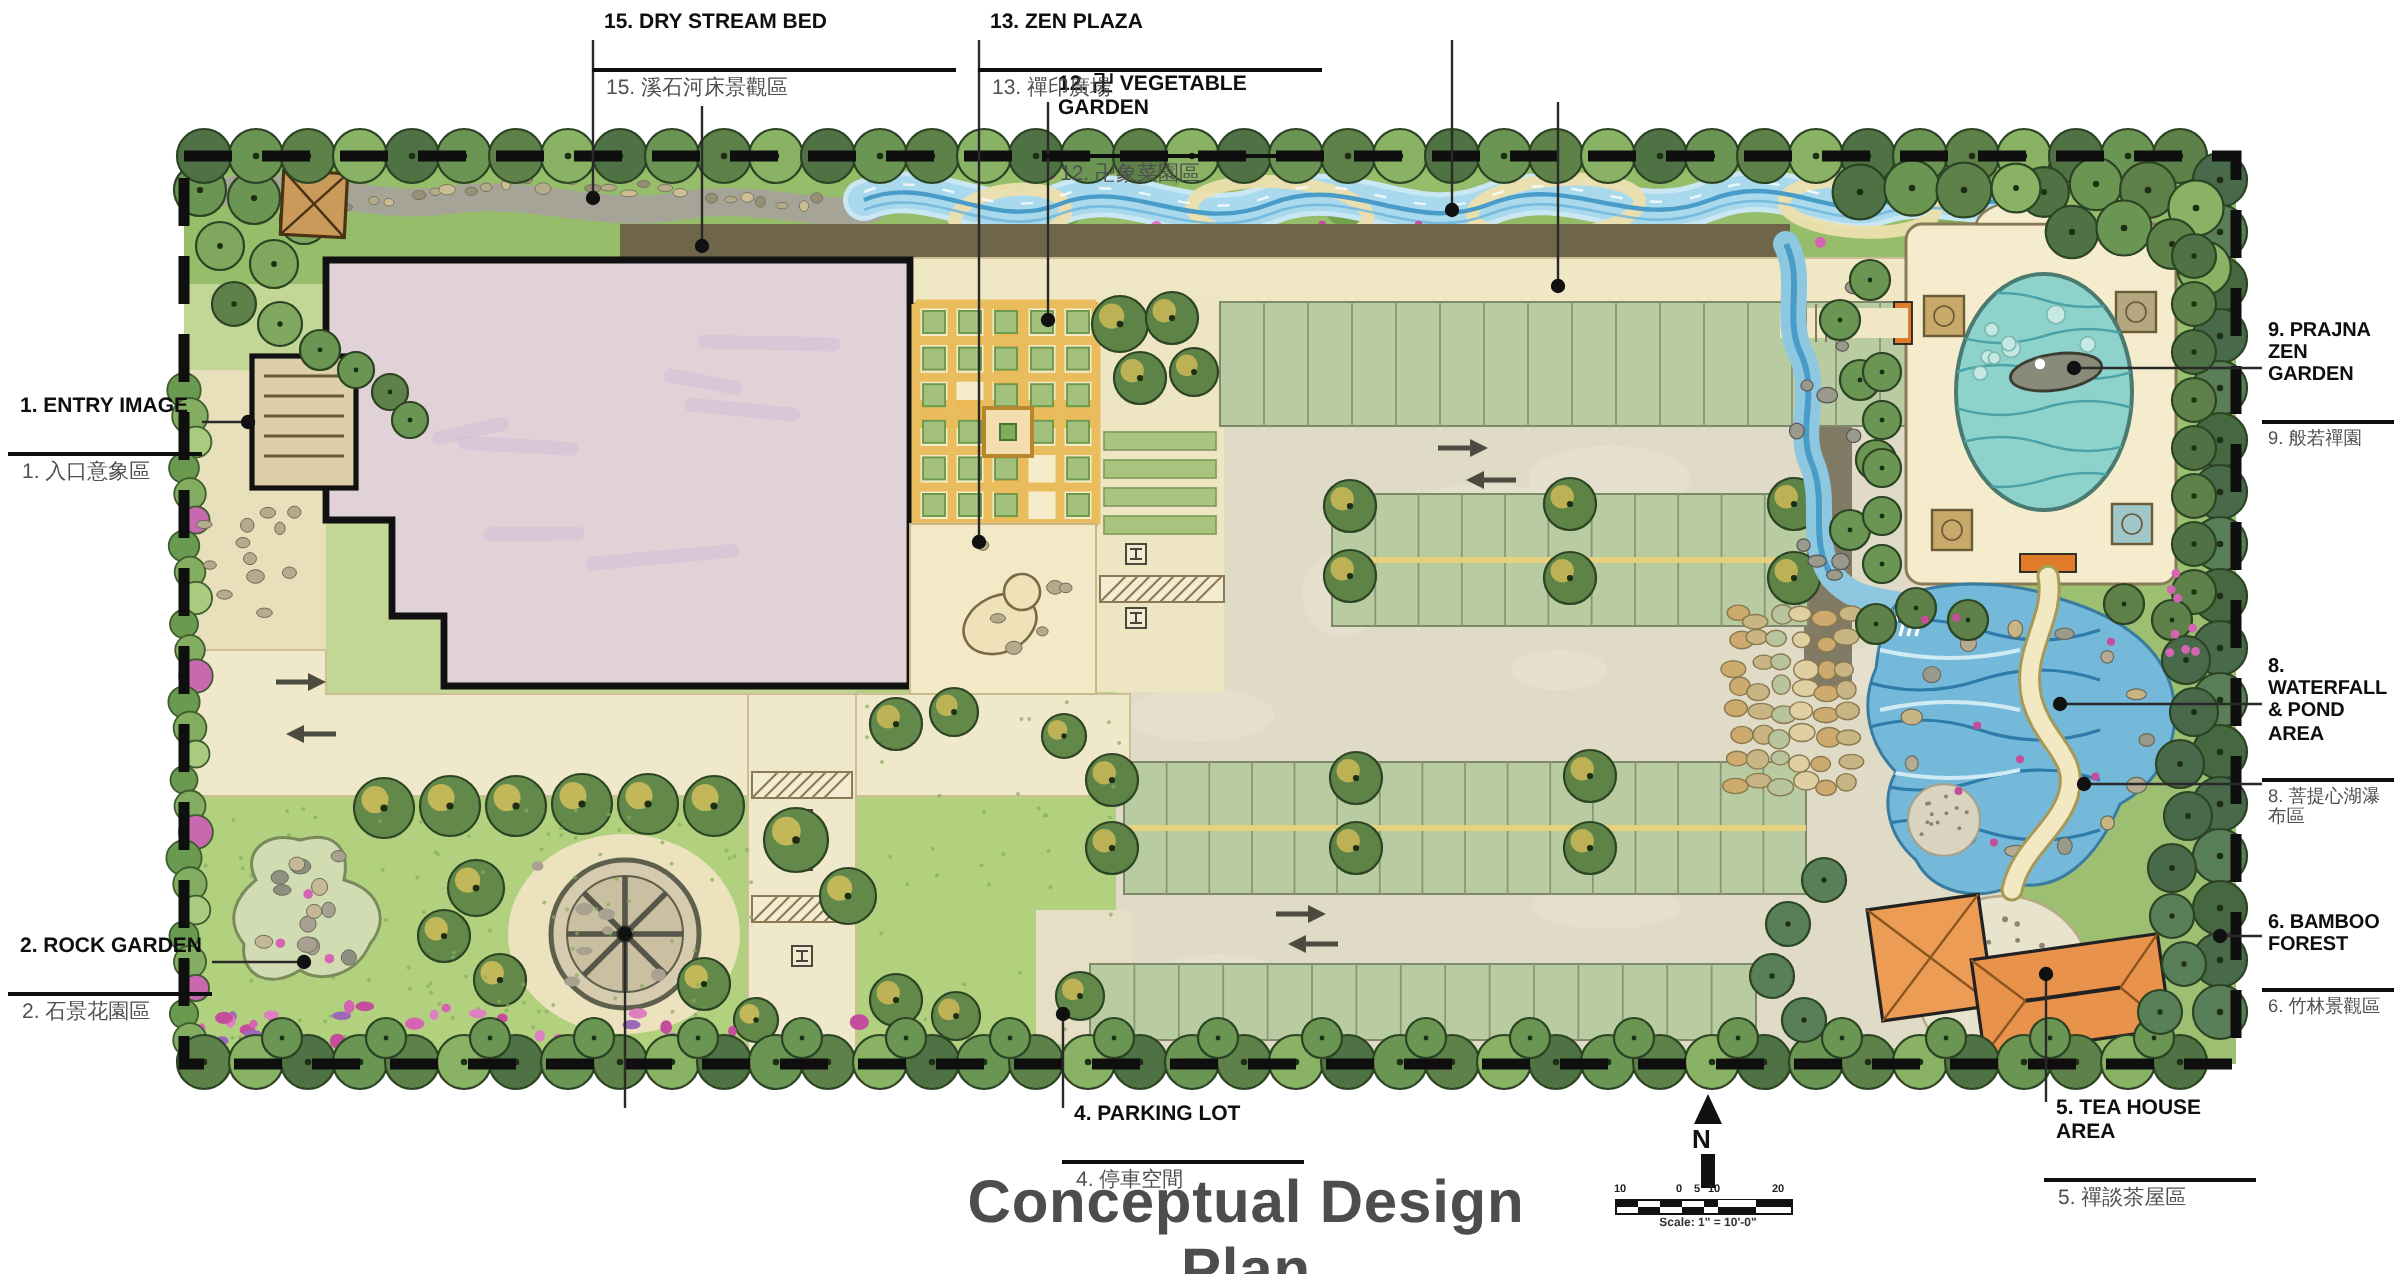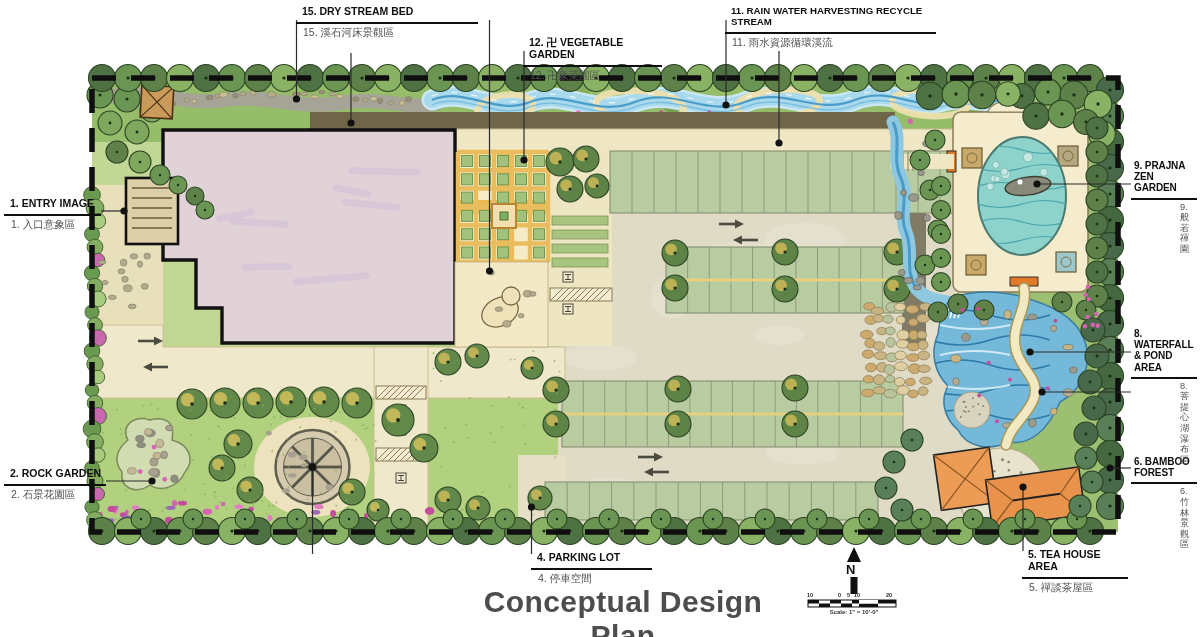--- a/index.html
+++ b/index.html
@@ -1,24 +1,24 @@
 <!DOCTYPE html>
 <html><head>
 <meta charset="utf-8">
 <style>
   html,body{margin:0;padding:0;background:#fff;}
   #stage{position:relative;width:1200px;height:637px;background:#fff;overflow:hidden;
          font-family:"Liberation Sans","DejaVu Sans",sans-serif;}
   #plan{position:absolute;left:0;top:0;}
   .callout{position:absolute;z-index:3;}
   .c-en{font-weight:bold;font-size:10.5px;line-height:1.12;color:#0e0e0e;
-        border-bottom:2px solid #0e0e0e;padding:0 0 4px 6px;white-space:pre-line;}
+        border-bottom:2px solid #0e0e0e;padding:0 0 16px 6px;white-space:pre-line;}
   .c-zh{font-size:10.5px;line-height:1.15;color:#4f4f4f;padding:2px 0 0 7px;}
   .r .c-en{font-size:10px;padding-left:3px;letter-spacing:-0.1px;}
-  .r .c-zh{font-size:9.2px;padding-left:3px;margin-left:46px;}
+  .r .c-zh{font-size:9.2px;padding-left:3px;}
   #c11 .c-en{font-size:9.7px;}
   #title{position:absolute;left:448px;top:585px;width:350px;text-align:center;
          font-weight:bold;font-size:30px;letter-spacing:.4px;color:#4d4d4d;z-index:3;}
   #compass{position:absolute;left:841px;top:547px;width:26px;height:48px;z-index:3;}
   #compass .n{position:absolute;left:5px;top:15px;font-weight:bold;font-size:13px;color:#111;}
   #scalebar{position:absolute;left:806px;top:592px;width:116px;z-index:3;}
   #scalebar .tick{position:absolute;top:0;font-weight:bold;font-size:5.5px;color:#222;}
   #scalebar svg{position:absolute;left:0;top:7px;}
   #scalebar .cap{position:absolute;left:0;top:17px;width:96px;text-align:center;
                  font-weight:bold;font-size:6px;color:#333;}
@@ -1289,27 +1289,27 @@
   <div class="callout r" id="c8" style="left:1131px;top:328px;width:66px">
       <div class="c-en">8. WATERFALL
 &amp; POND AREA</div>
       <div class="c-zh">8. 菩提心湖瀑布區</div>
     </div>
   <div class="callout r" id="c9" style="left:1131px;top:160px;width:66px">
       <div class="c-en">9. PRAJNA ZEN
 GARDEN</div>
       <div class="c-zh">9. 般若禪園</div>
     </div>
-  <div class="callout" id="c11" style="left:725px;top:6px;width:211px">
-      <div class="c-en">11. RAIN WATER HARVESTING RECYCLE STREAM</div>
-      <div class="c-zh">11. 雨水資源循環溪流</div>
-    </div>
   <div class="callout" id="c12" style="left:523px;top:37px;width:139px">
       <div class="c-en">12. 卍 VEGETABLE GARDEN</div>
       <div class="c-zh">12. 卍象菜園區</div>
+    </div>
+  <div class="callout" id="c13" style="left:489px;top:6px;width:172px">
+      <div class="c-en">13. ZEN PLAZA</div>
+      <div class="c-zh">13. 禪印廣場</div>
     </div>
   <div class="callout" id="c15" style="left:296px;top:6px;width:182px">
       <div class="c-en">15. DRY STREAM BED</div>
       <div class="c-zh">15. 溪石河床景觀區</div>
     </div>
 
   <div id="title">Conceptual Design Plan</div>
 
   <div id="compass">
     <svg width="26" height="48" viewBox="0 0 26 48">

